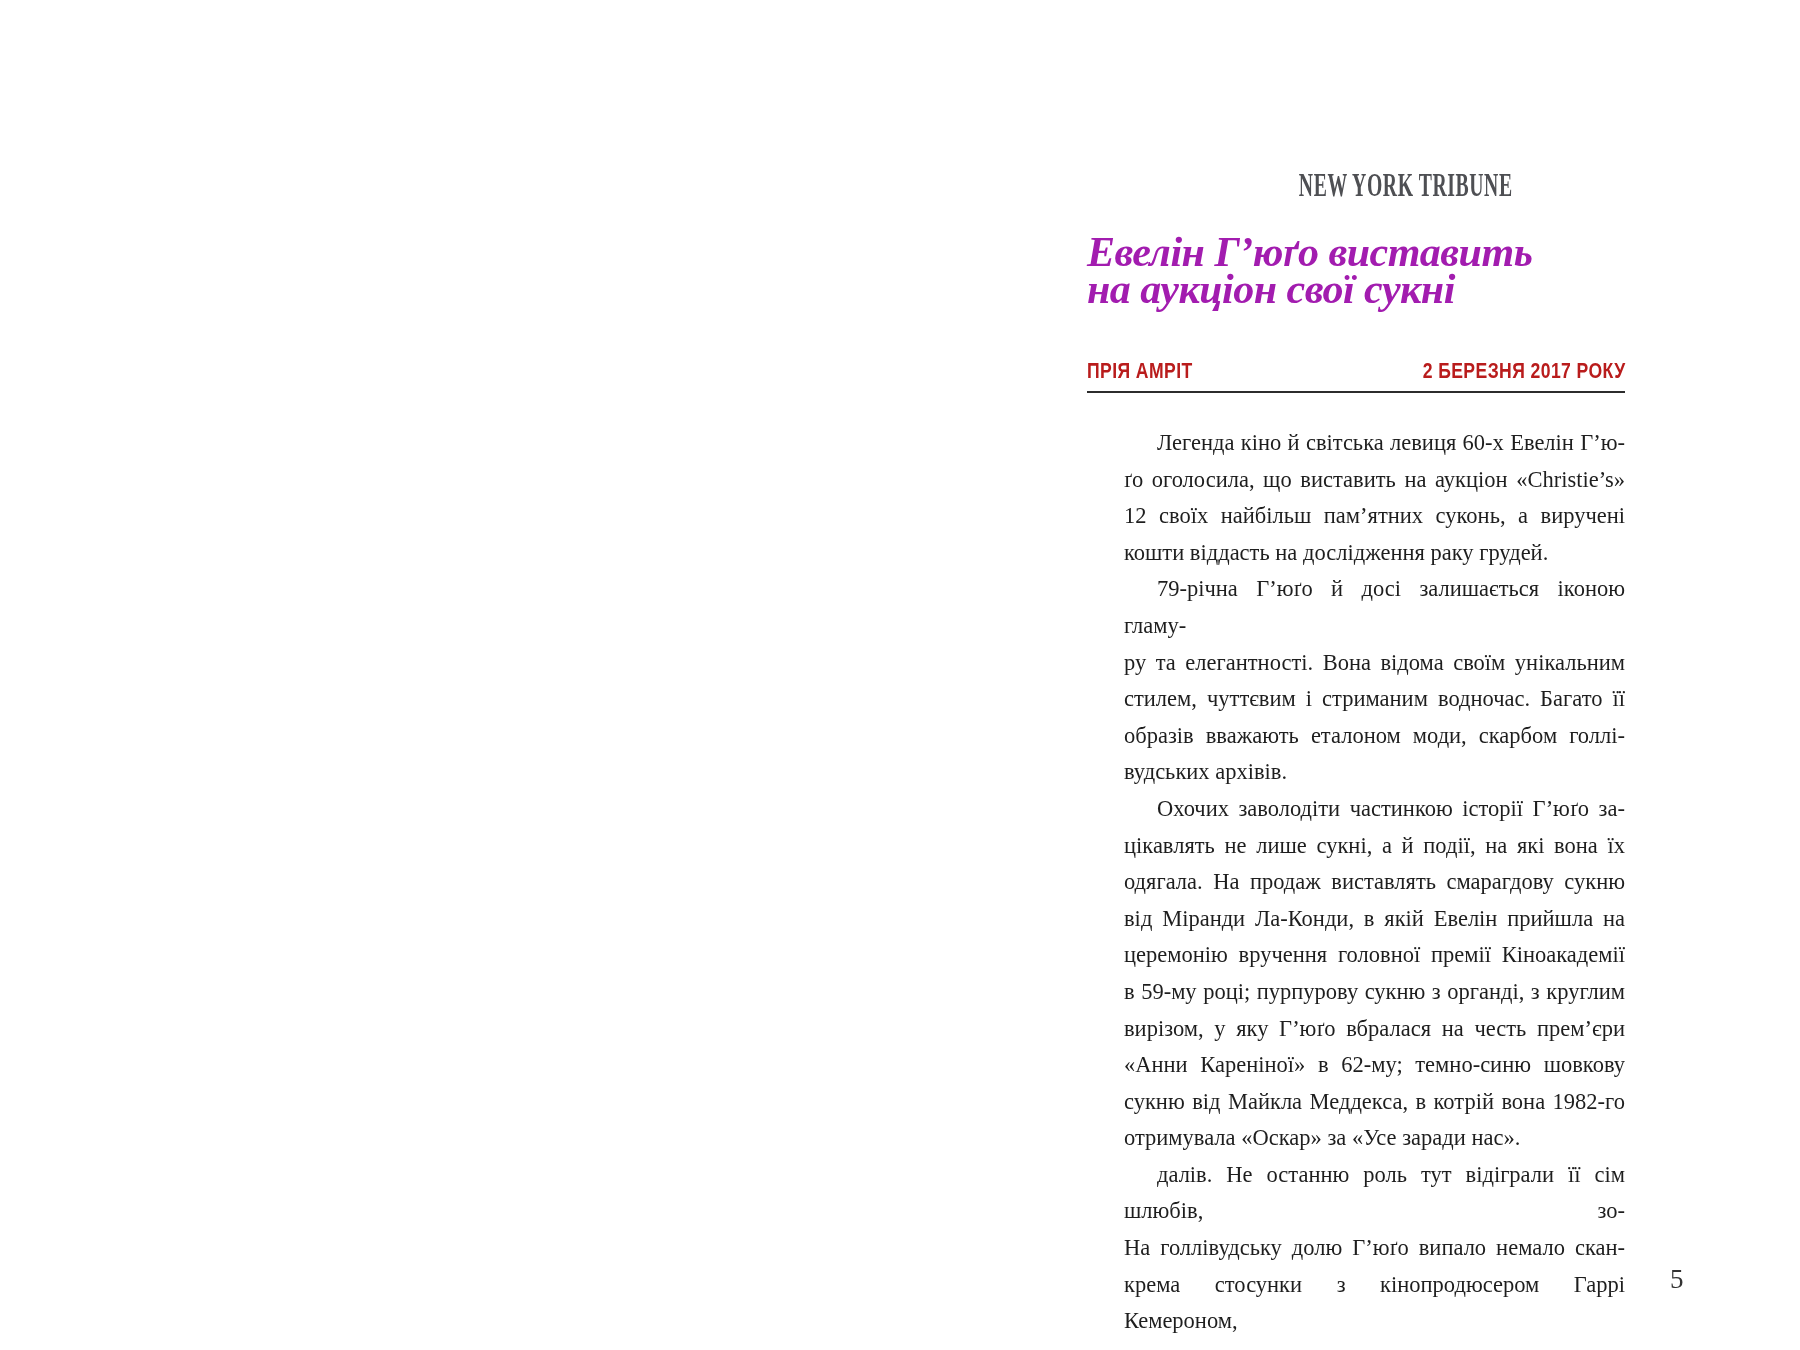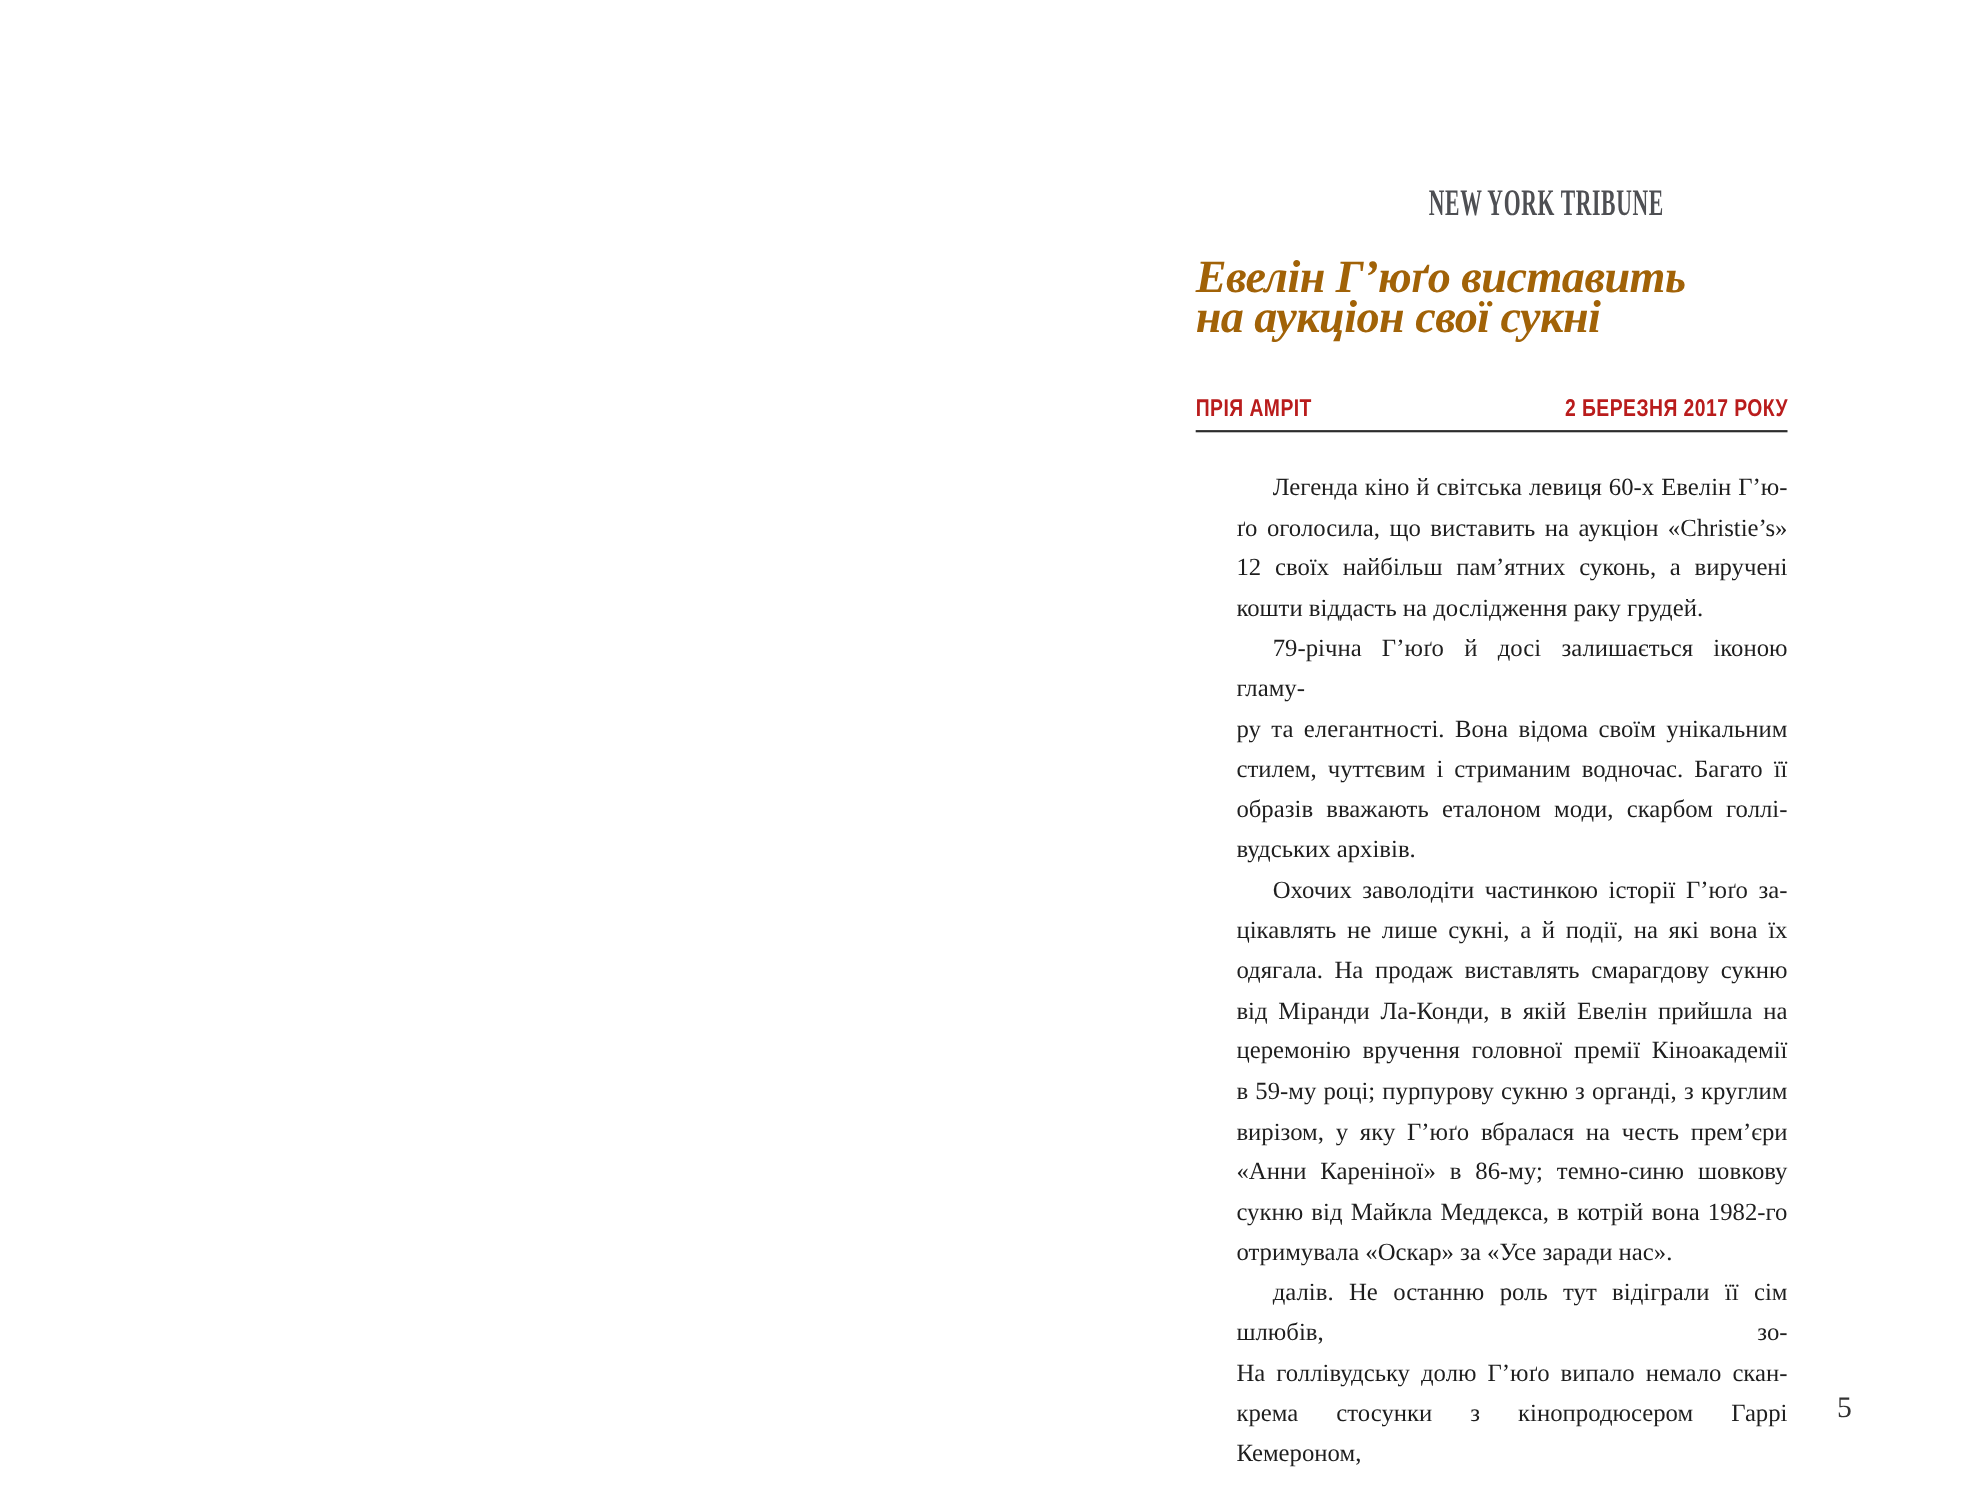--- a/index.html
+++ b/index.html
@@ -30,21 +30,21 @@
     position: absolute;
     left: 1087px;
     top: 234px;
     width: 560px;
     font-family: "Liberation Serif", serif;
     font-style: italic;
     font-weight: 700;
     font-size: 42px;
     line-height: 37px;
     letter-spacing: -0.5px;
-    color: #a16207;
+    color: #a21caf;
   }
   .meta-row {
     position: absolute;
     left: 1087px;
     top: 359px;
     width: 538px;
     display: flex;
     justify-content: space-between;
     align-items: baseline;
     font-family: "Liberation Sans", sans-serif;
@@ -126,21 +126,21 @@
         <div class="line last">вудських архівів.</div>
       </div>
       <div class="para">
         <div class="line">Охочих заволодіти частинкою історії Г’юґо за-</div>
         <div class="line">цікавлять не лише сукні, а й події, на які вона їх</div>
         <div class="line">одягала. На продаж виставлять смарагдову сукню</div>
         <div class="line">від Міранди Ла-Конди, в якій Евелін прийшла на</div>
         <div class="line">церемонію вручення головної премії Кіноакадемії</div>
         <div class="line">в 59-му році; пурпурову сукню з органді, з круглим</div>
         <div class="line">вирізом, у яку Г’юґо вбралася на честь прем’єри</div>
-        <div class="line">«Анни Кареніної» в 86-му; темно-синю шовкову</div>
+        <div class="line">«Анни Кареніної» в 62-му; темно-синю шовкову</div>
         <div class="line">сукню від Майкла Меддекса, в котрій вона 1982-го</div>
         <div class="line last">отримувала «Оскар» за «Усе заради нас».</div>
       </div>
       <div class="para">
         <div class="line">далів. Не останню роль тут відіграли її сім шлюбів, зо-</div>
         <div class="line">На голлівудську долю Г’юґо випало немало скан-</div>
         <div class="line">крема стосунки з кінопродюсером Гаррі Кемероном,</div>
       </div>
     </div>
 

